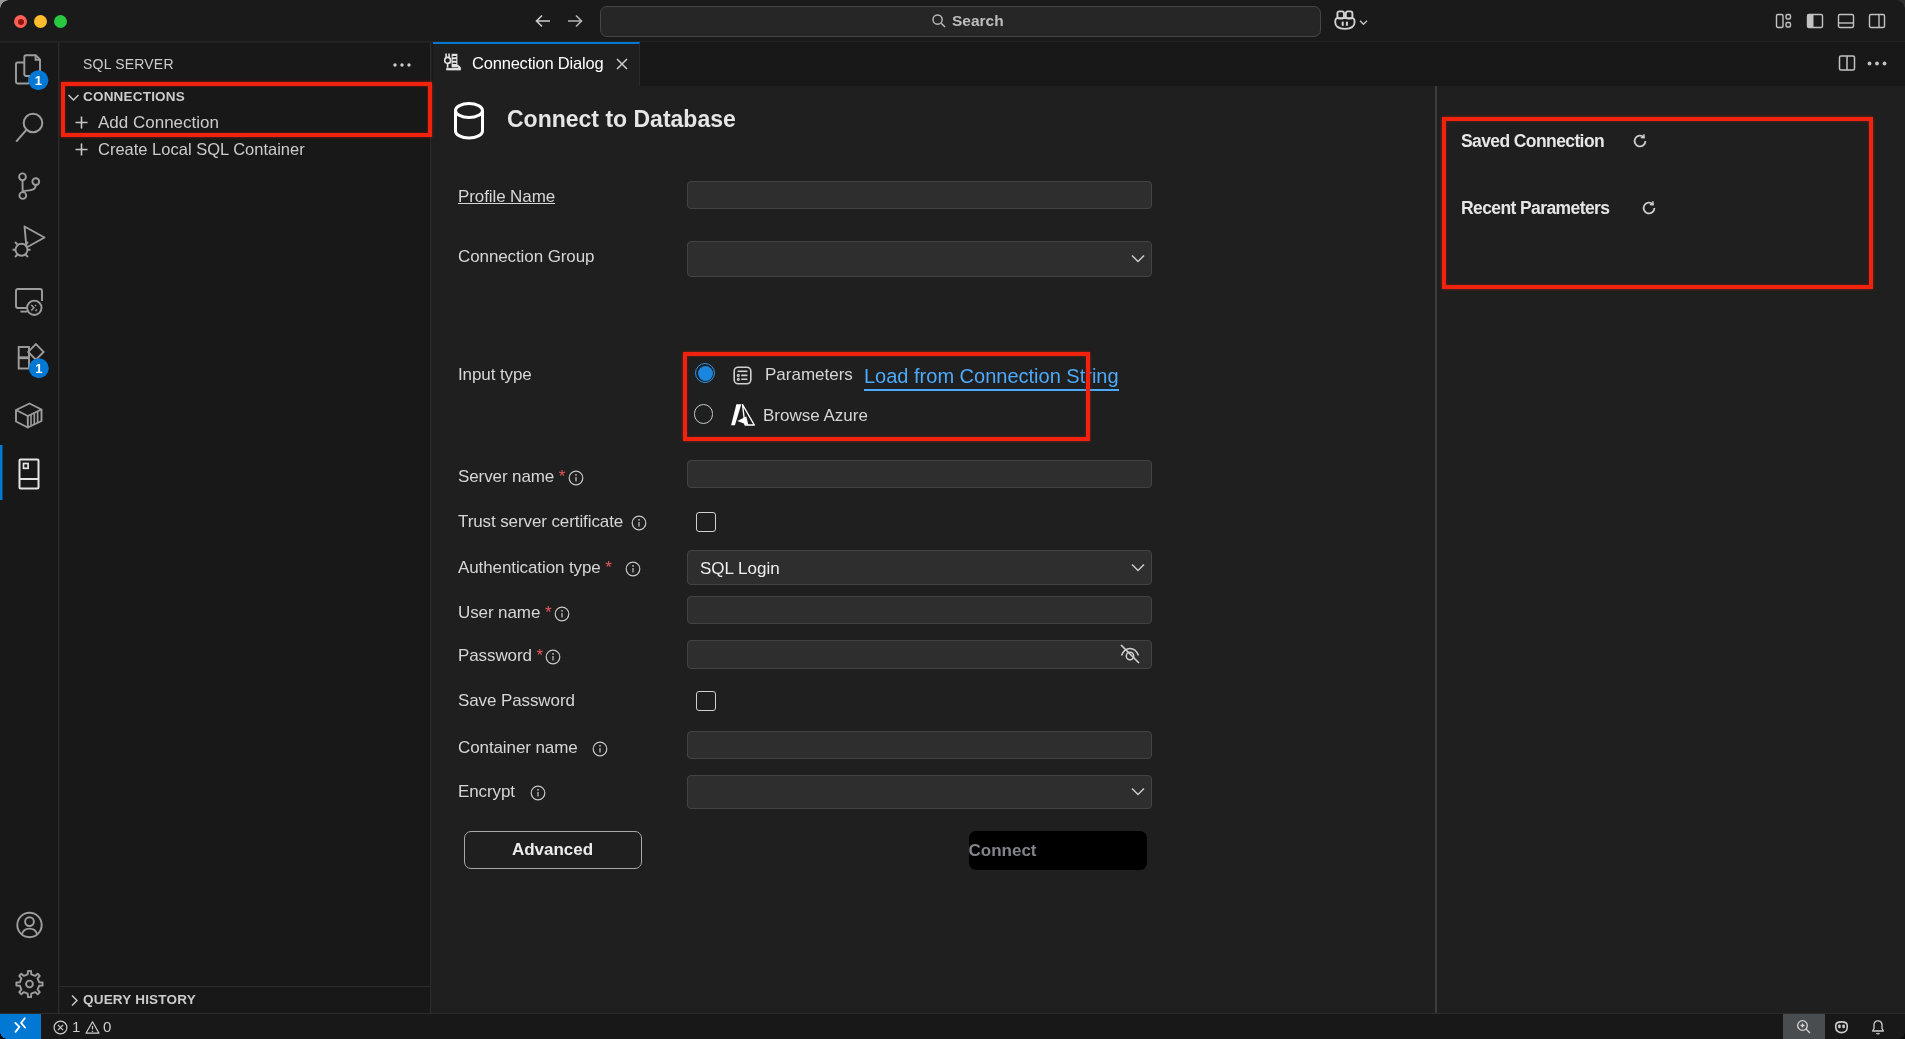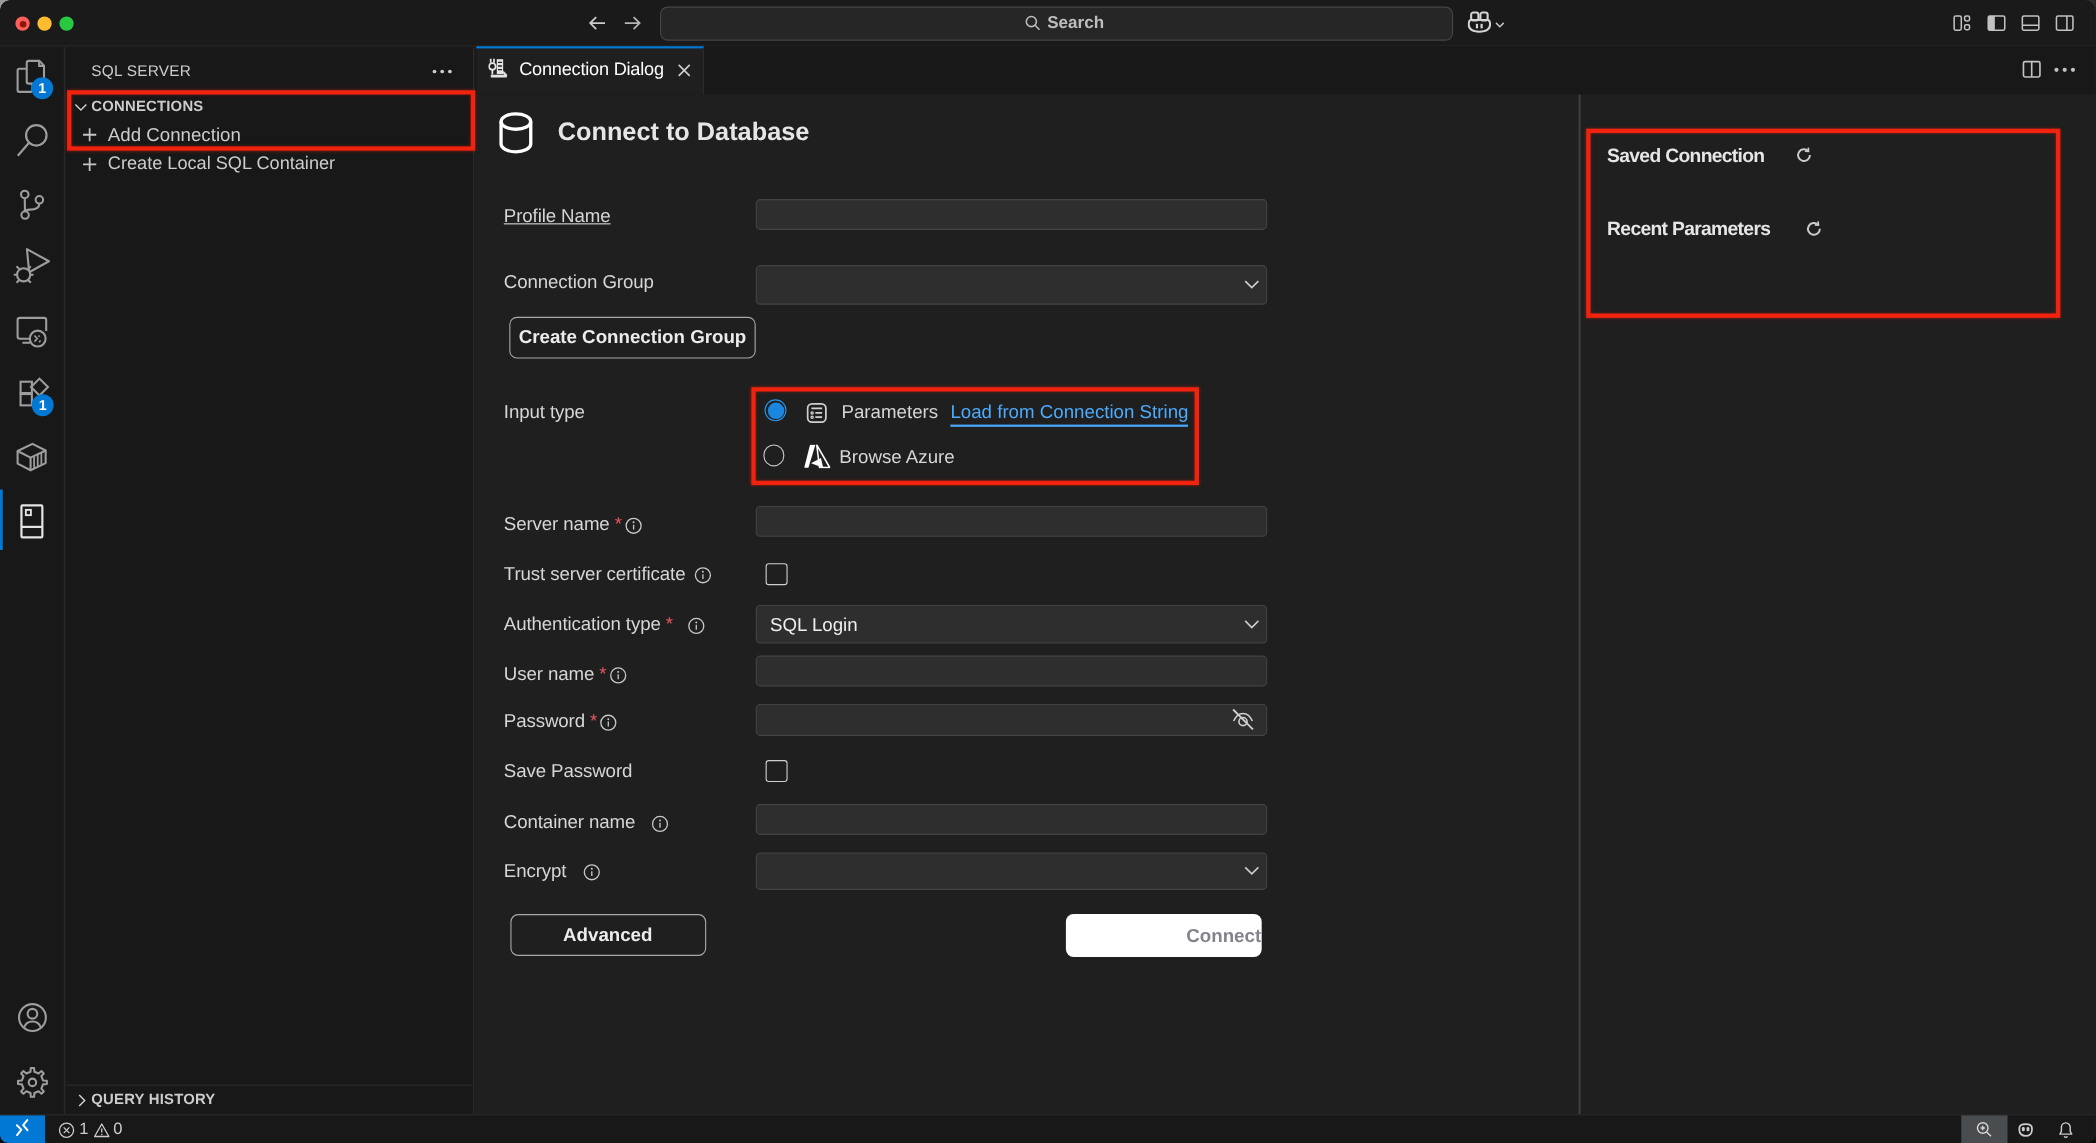--- a/index.html
+++ b/index.html
@@ -221,36 +221,35 @@
 
   <div class="lbl" style="left:26px;top:101px;text-decoration:underline;">Profile Name</div>
   <div class="field" style="top:94.5px;height:28px;"></div>
 
   <div class="lbl" style="left:26px;top:161px;">Connection Group</div>
   <div class="field" style="top:155px;height:36px;"></div>
   <svg class="ico" style="left:698px;top:167px" width="16" height="12" viewBox="0 0 16 12" fill="none" stroke="#cccccc" stroke-width="1.5">
         <path d="M2 2.5 L8 8.5 L14 2.5"></path>
       </svg>
 
-  <div class="abs" style="left:31px;top:202px;width:224px;height:38px;border:1.2px solid #a8a8a8;border-radius:7px;color:#ececec;font-size:17px;font-weight:700;text-align:center;line-height:36px;">Create Connection Group</div>
 
   <div class="lbl" style="left:26px;top:279px;">Input type</div>
 
   <div class="abs" style="left:262.6px;top:276.6px;width:20px;height:20px;border-radius:50%;border:1.7px solid #2b94e8;"></div>
   <div class="abs" style="left:265.7px;top:279.7px;width:15.5px;height:15.5px;border-radius:50%;background:#1a86dd;"></div>
 
   <svg class="ico" style="left:301px;top:280px" width="19" height="19" viewBox="0 0 19 19" fill="none" stroke="#d0d0d0" stroke-width="1.6">
     <rect x="1.2" y="1.2" width="16.6" height="16.6" rx="4"></rect>
     <path d="M4.6 5.3 H14.4"></path>
     <circle cx="5.3" cy="9.4" r="1" stroke-width="1.2"></circle>
         <circle cx="5.3" cy="13.3" r="1" stroke-width="1.2"></circle>
     <path d="M8.2 9.4 H14.4 M8.2 13.3 H14.4"></path>
   </svg>
   <div class="abs" style="left:333px;top:279px;color:#d6d6d6;font-size:17px;">Parameters</div>
-  <div class="abs" style="left:432px;top:279px;color:#4daafc;font-size:17px;">Load from Connection String<div style="height:1.5px;background:#4daafc;margin-top:1px;"></div></div>
+  <div class="abs" style="left:432px;top:279px;color:#4daafc;font-size:20px;">Load from Connection String<div style="height:1.5px;background:#4daafc;margin-top:1px;"></div></div>
 
   <div class="abs" style="left:261.5px;top:318px;width:19.6px;height:19.6px;border-radius:50%;border:1.7px solid #c9c9c9;"></div>
 
   <svg class="ico" style="left:299px;top:318px" width="24" height="22" viewBox="0 0 24 22" fill="#ffffff">
     <path d="M5.4 0.3 L10.3 0.3 L3.9 21.2 L0.1 21.2 Z"></path>
     <path d="M6.3 17.1 L15.3 12.4 L17.4 21.2 Z"></path>
     <path d="M11.5 0.5 L23.3 21 L14 21 Z" fill="none" stroke="#ffffff" stroke-width="1.4" stroke-linejoin="round"></path>
   </svg>
   <div class="abs" style="left:331px;top:320px;color:#d6d6d6;font-size:17px;">Browse Azure</div>
 
@@ -319,21 +318,21 @@
         <circle cx="8" cy="8" r="6.8"></circle>
         <path d="M8 7 V11.4"></path>
         <circle cx="8" cy="4.8" r="0.9" fill="#c8c8c8" stroke="none"></circle>
       </svg>
   <div class="field" style="top:689px;height:34px;"></div>
   <svg class="ico" style="left:698px;top:700px" width="16" height="12" viewBox="0 0 16 12" fill="none" stroke="#cccccc" stroke-width="1.5">
         <path d="M2 2.5 L8 8.5 L14 2.5"></path>
       </svg>
 
   <div class="abs" style="left:31.5px;top:745px;width:178px;height:38px;border:1.2px solid #a8a8a8;border-radius:7px;color:#ececec;font-size:17px;font-weight:700;text-align:center;line-height:36px;">Advanced</div>
-  <div class="abs" style="left:536.5px;top:745px;width:178px;height:39px;background:#ffffff;border-radius:7px;color:#83838c;font-size:17px;font-weight:700;text-align:right;line-height:39px;">Connect</div>
+  <div class="abs" style="left:536.5px;top:745px;width:178px;height:39px;background:#000000;border-radius:7px;color:#83838c;font-size:17px;font-weight:700;text-align:left;line-height:39px;">Connect</div>
 
   <div class="abs" style="left:1029px;top:45px;color:#e6e6e6;font-size:17.5px;font-weight:700;letter-spacing:-0.6px;">Saved Connection</div>
   <svg class="ico" style="left:1200px;top:47px" width="16" height="16" viewBox="0 0 16 16" fill="none" stroke="#cccccc" stroke-width="1.8">
         <path d="M13.4 8 A5.4 5.4 0 1 1 11.8 4.2"></path>
         <path d="M11.9 1.2 L12.1 4.6 L8.8 4.4" stroke-width="1.5"></path>
       </svg>
   <div class="abs" style="left:1029px;top:112px;color:#e6e6e6;font-size:17.5px;font-weight:700;letter-spacing:-0.6px;">Recent Parameters</div>
   <svg class="ico" style="left:1209px;top:114px" width="16" height="16" viewBox="0 0 16 16" fill="none" stroke="#cccccc" stroke-width="1.8">
         <path d="M13.4 8 A5.4 5.4 0 1 1 11.8 4.2"></path>
         <path d="M11.9 1.2 L12.1 4.6 L8.8 4.4" stroke-width="1.5"></path>

